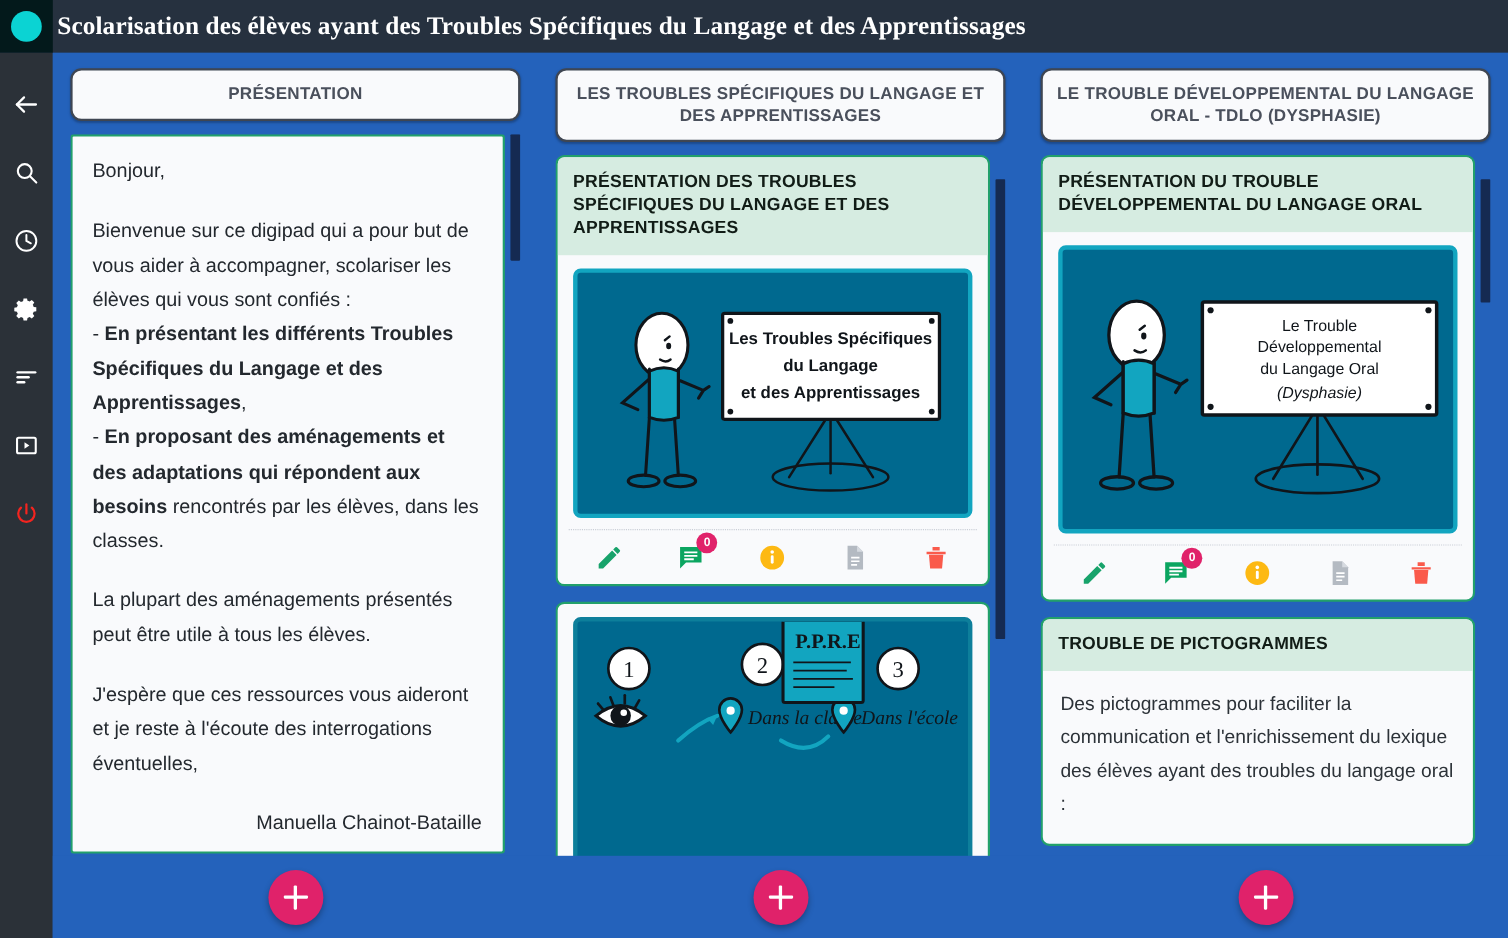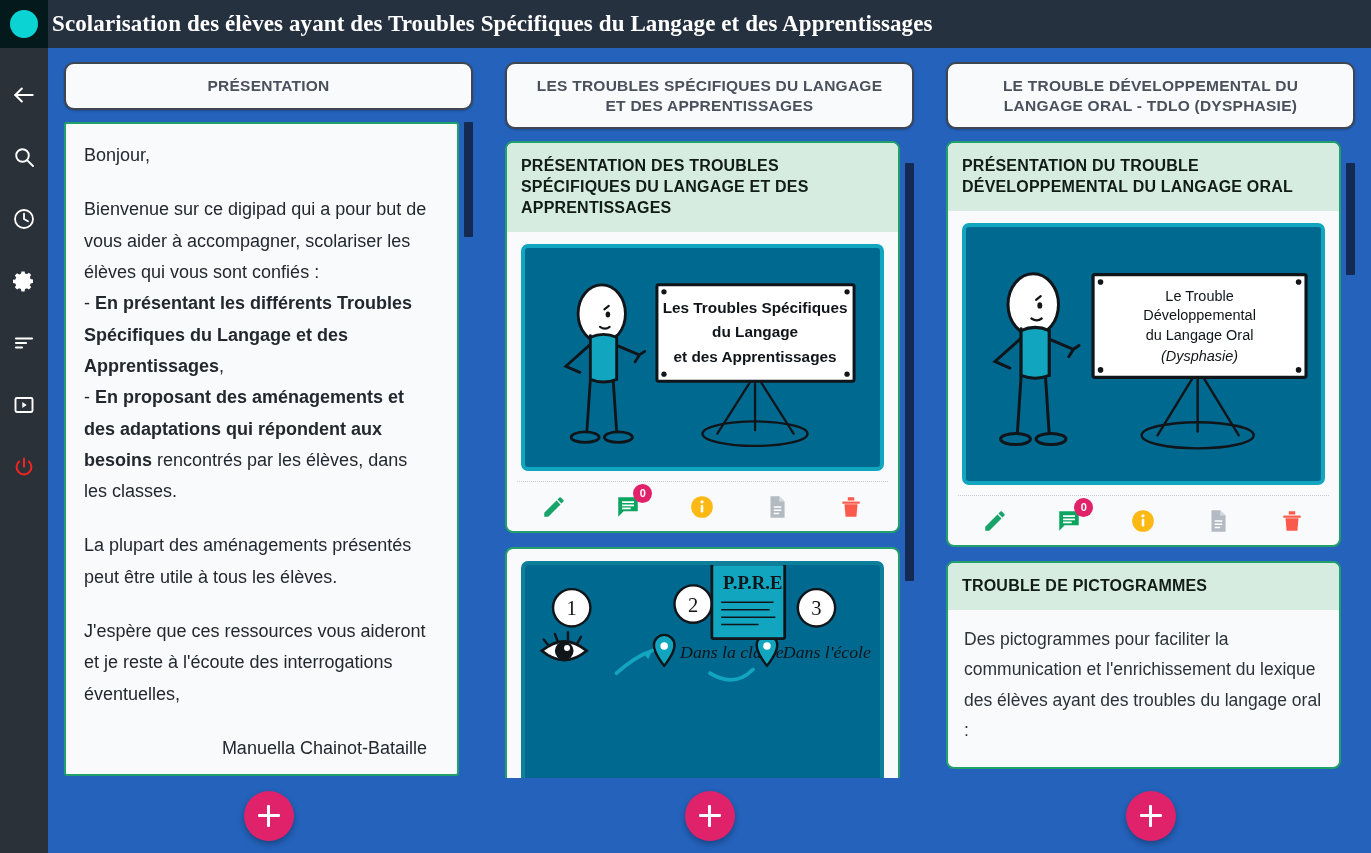--- a/index.html
+++ b/index.html
@@ -45,21 +45,21 @@
     background: #2462bb; display: flex; gap: 0;
   }
   .column {
     position: relative; width: 441px; height: 805px;
     padding: 14px 16px 0 16px;
     display: flex; flex-direction: column; align-items: stretch;
   }
   .col-header {
     background: #f9fafc; border: 2px solid #3f4652; border-radius: 10px;
     min-height: 48px; display: flex; align-items: center; justify-content: center;
-    text-align: center; padding: 8px 24px;
+    text-align: center; padding: 8px 12px;
     font-weight: bold; font-size: 15.5px; color: #4a505c; letter-spacing: .25px;
     line-height: 1.25; box-shadow: 0 1px 2px rgba(0,0,0,.25); cursor: pointer;
   }
   .col-header.two-line { min-height: 67px; }
   .col-body {
     position: relative; margin-top: 12px; flex: 1 1 auto; overflow: hidden;
     padding-right: 14px;
   }
   .col-scroll { display: flex; flex-direction: column; gap: 14px; }
 
@@ -105,21 +105,21 @@
     background: #e0226a; color: #fff; font-size: 11px; font-weight: bold;
     display: flex; align-items: center; justify-content: center; padding: 0 4px;
   }
 
   
   .text-card {
     background: #f9fafc; border: 2px solid #22a06b; border-radius: 3px;
     padding: 16px 18px 10px 18px;
     font-size: 18px; color: #23282e; line-height: 1.74;
   }
-  .text-card p { margin: 0 12px 23px 0; }
+  .text-card p { margin: 0 1px 23px 0; }
   .text-card p:last-child { margin-bottom: 0; text-align: right; }
   .text-card b { font-weight: bold; }
 
   
   .add-row {
     position: absolute; left: 48px; bottom: 0; width: 1323px; height: 75px;
     display: flex; background: #2462bb;
   }
   .add-cell { width: 441px; display: flex; align-items: center; justify-content: center; }
   .fab {

